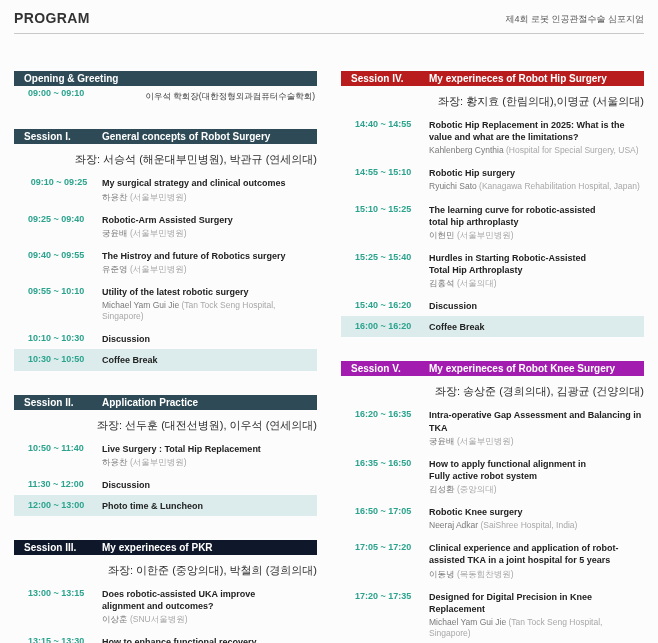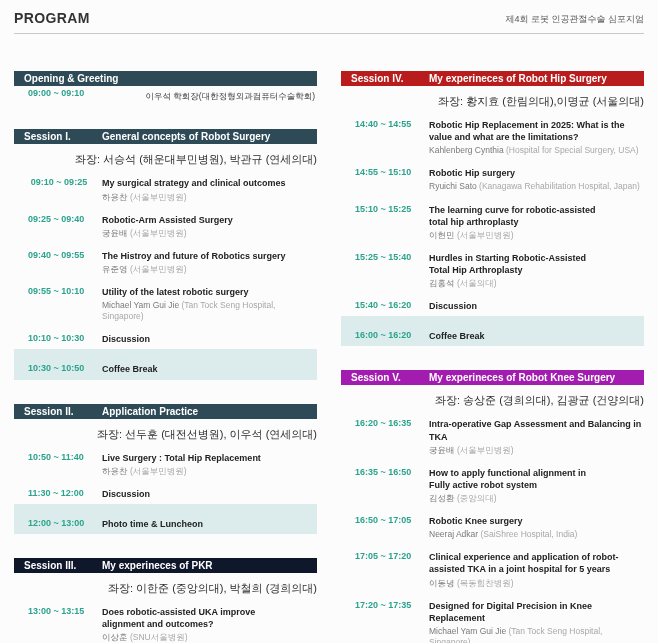--- a/index.html
+++ b/index.html
@@ -23,21 +23,21 @@
   }
   .session{margin-bottom:24px;}
   .bar{
     color:#fff;display:flex;align-items:center;
     padding:2px 10px;font-size:10px;font-weight:bold;margin-top:24px;
   }
   .bar-label{min-width:70px;}
   .bar-title{flex:1;padding-left:8px;}
   .chair{text-align:right;font-size:11px;color:#2d2d2d;margin:8px 0 8px 0;}
   .row{display:flex;align-items:flex-start;padding:2px 2px 2px 14px;margin-bottom:2px;}
-  .row.hl{padding-top:14px;padding-bottom:4px;}
+  .row.hl{padding-top:5px;padding-bottom:4px;}
   .time{flex:0 0 62px;margin-right:12px;font-size:9px;font-weight:bold;}
   .row-body{flex:1;min-width:0;}
   .item-title{font-size:9px;font-weight:bold;color:#222;line-height:1.35;white-space:pre-line;}
   .speaker{font-size:8.5px;margin:2px 0 5px 0;line-height:1.3;}
   .speaker-name{color:#7a7a7a;}
   .speaker-affil{color:#a8a8a8;}
   .right-lines{text-align:right;font-size:8.5px;color:#3a3a3a;line-height:1.7;padding-top:1px;}
 </style>
 </head>
 <body>

